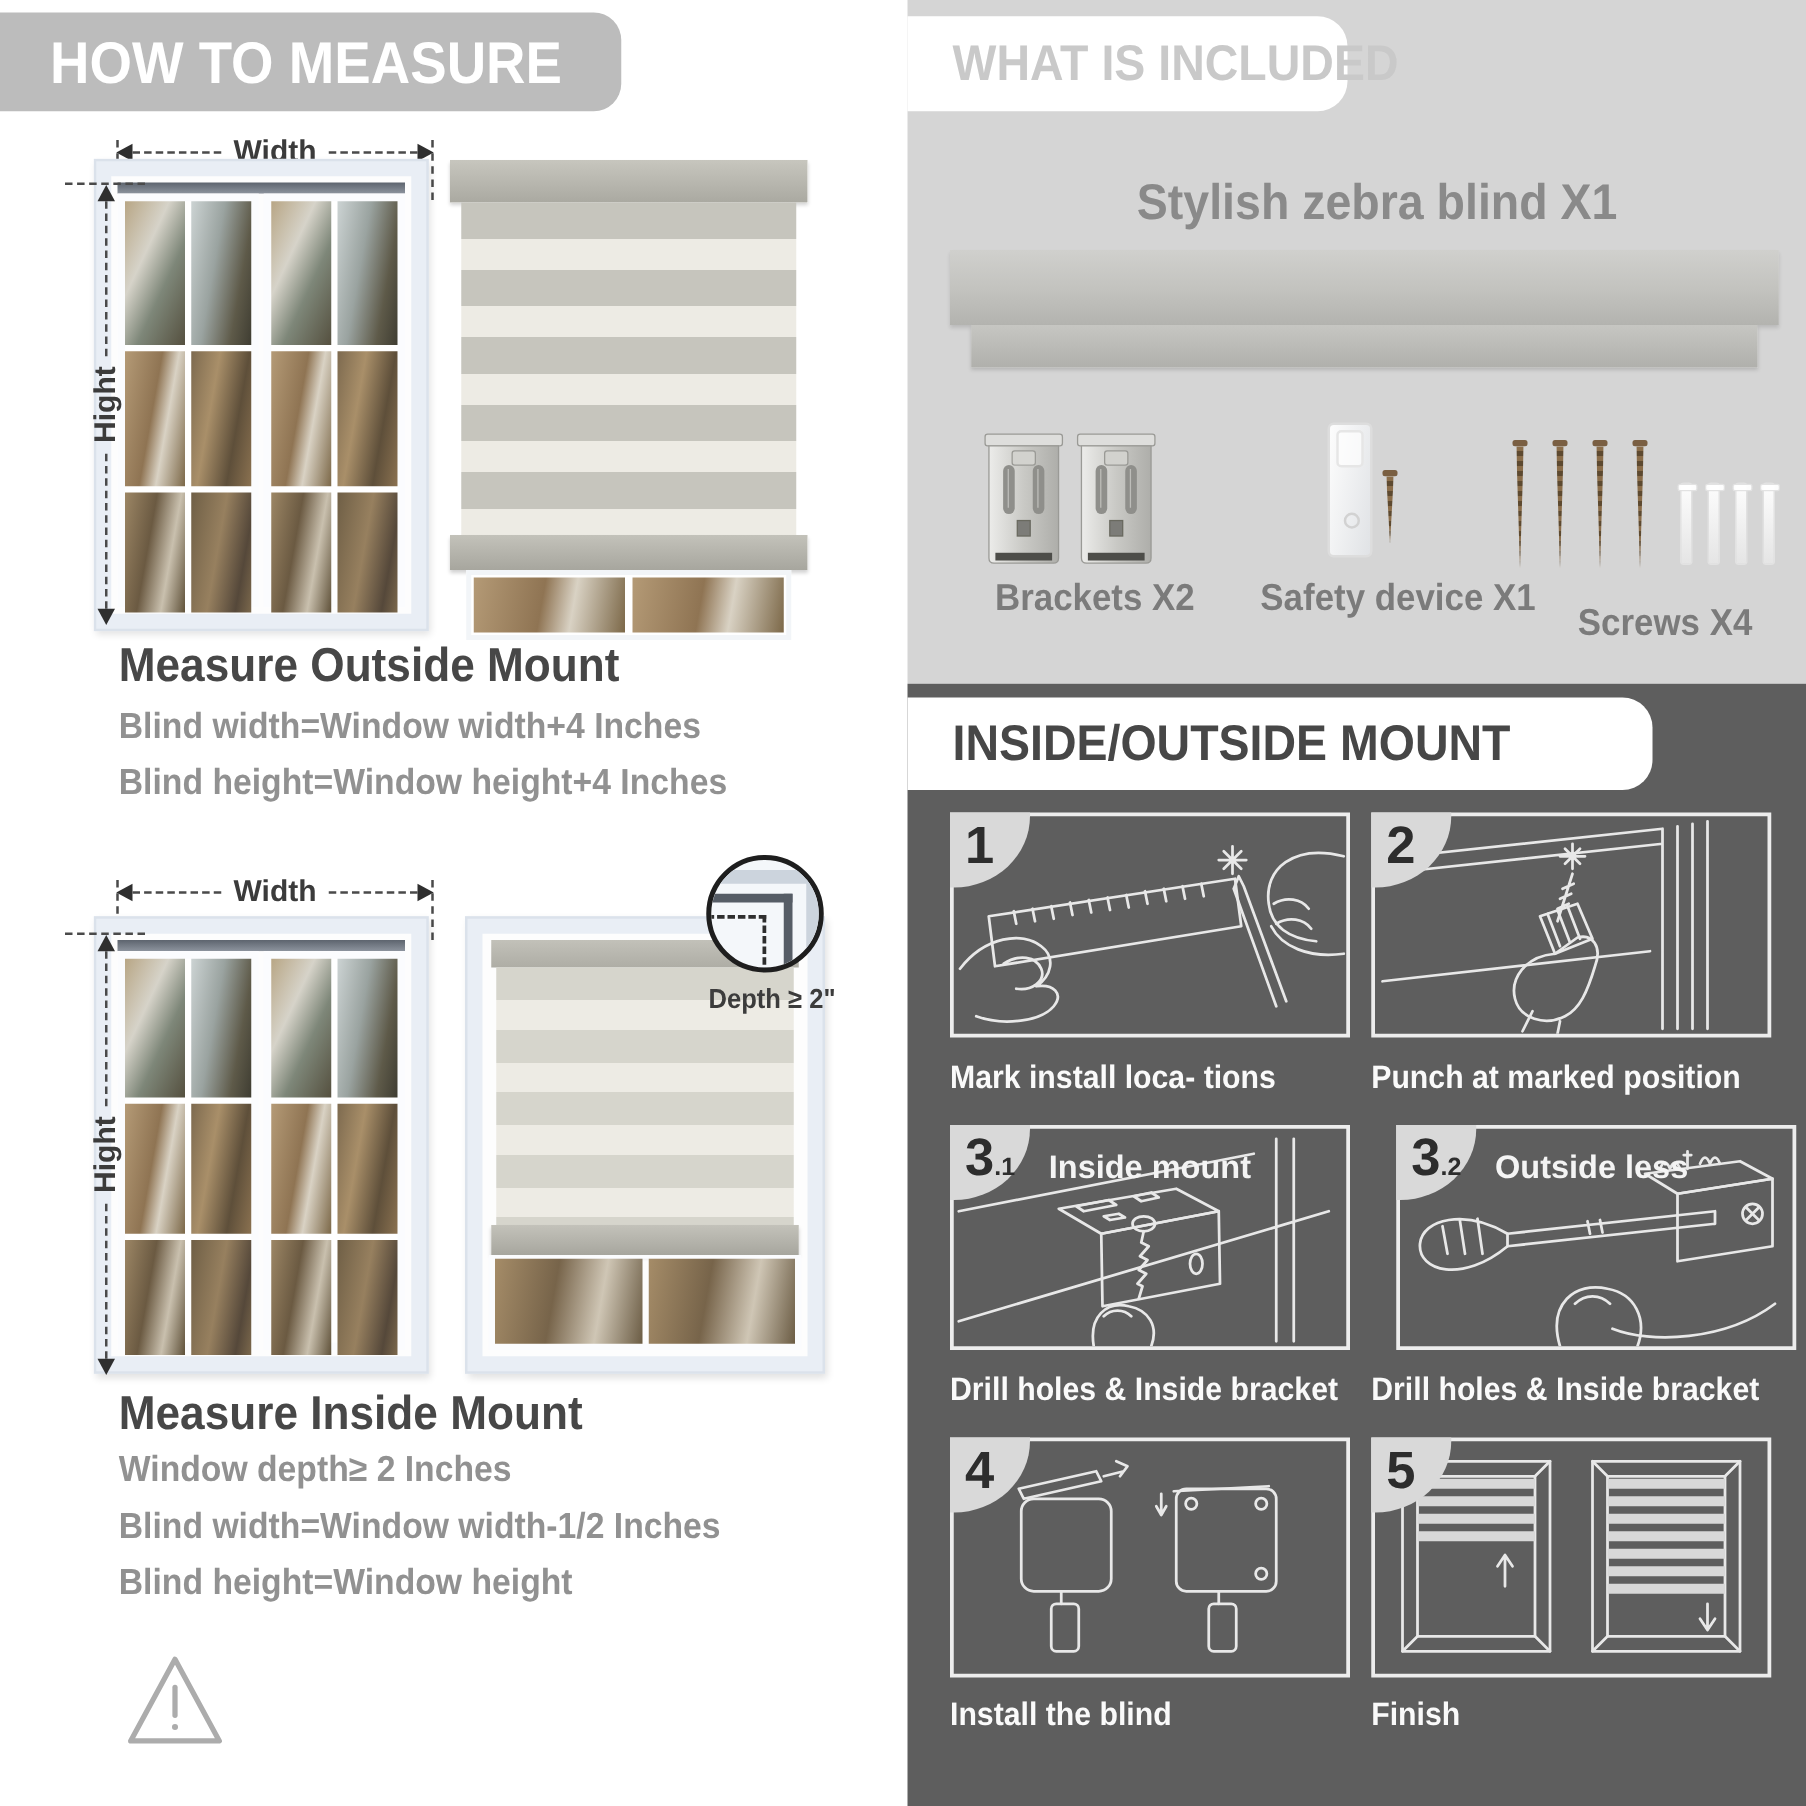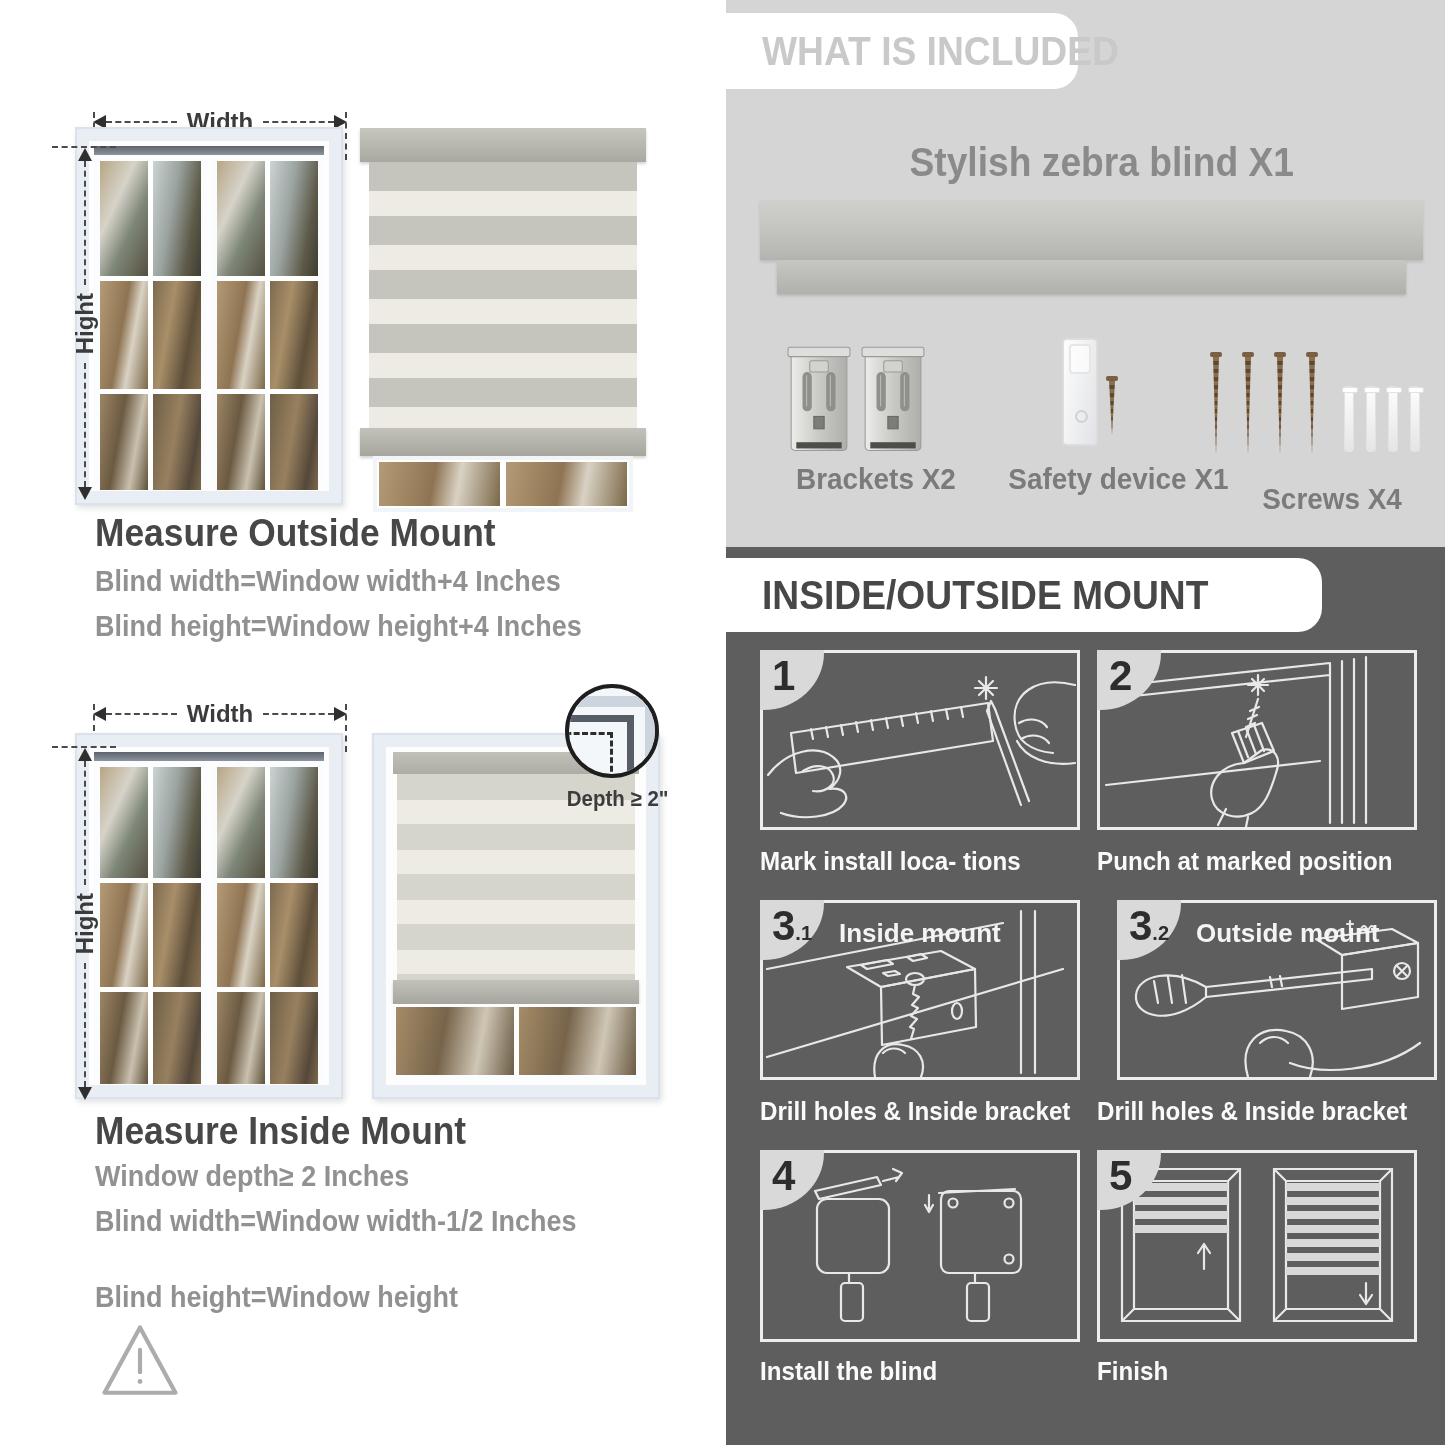--- a/index.html
+++ b/index.html
@@ -125,20 +125,23 @@
 
   .sketch { stroke:#e8e8e8; stroke-width:2.2; fill:none; stroke-linecap:round; stroke-linejoin:round; }
 
   .warn-tri { stroke:#acacac; stroke-width:4.5; fill:none; stroke-linecap:round; stroke-linejoin:round; }
 </style>
 </head>
 <body>
 
 <div class="page">
 
+  <div class="abs htm-header">
+    <span class="cond">HOW TO MEASURE</span>
+  </div>
 
   <div class="abs h-arrow" style="left:93px; top:110px; width:254px;">
     <span class="ah left"></span>
     <span class="seg"></span>
     <span class="lbl">Width</span>
     <span class="seg"></span>
     <span class="ah right"></span>
   </div>
   <div class="abs v-guide" style="left:93px; top:112px; height:48px;"></div>
   <div class="abs v-guide" style="left:345px; top:112px; height:48px;"></div>
@@ -262,21 +265,21 @@
 
   <div class="abs m-heading" style="left:95px; top:1110px;">
     <span class="cond">Measure Inside Mount</span>
   </div>
   <div class="abs m-line" style="left:95px; top:1160px;">
     <span class="cond">Window depth≥ 2 Inches</span>
   </div>
   <div class="abs m-line" style="left:95px; top:1205px;">
     <span class="cond">Blind width=Window width-1/2 Inches</span>
   </div>
-  <div class="abs m-line" style="left:95px; top:1250px;margin-top:31px;">
+  <div class="abs m-line" style="left:95px; top:1250px;">
     <span class="cond">Blind height=Window height</span>
   </div>
 
   <svg class="abs" style="left:98px; top:1318px;" width="84" height="86" viewBox="0 0 90 88">
     <path class="warn-tri" d="M45,8 L83,78 L7,78 Z"></path>
     <path class="warn-tri" d="M45,32 L45,56"></path>
     <circle cx="45" cy="66" r="2.6" fill="#acacac" stroke="none"></circle>
   </svg>
 
   <div class="abs included-panel"></div>
@@ -423,21 +426,21 @@
     </svg>
   </div>
   <div class="abs step-caption" style="left:760px; top:1096px;">
     <span class="cond">Drill holes &amp;  Inside bracket</span>
   </div>
 
   <div class="abs step-panel" style="left:1097px; top:900px;margin-left:20px;">
     <div class="badge">
       <span class="num">3</span><span class="sub">.2</span>
     </div>
-    <div class="step-title">Outside mount</div>
+    <div class="step-title">Outside less</div>
     <svg viewBox="0 0 314 174">
       <g class="sketch">
         <path d="M196,36 L272,26 L298,40 L222,52 Z"></path>
         <path d="M208,32 q4,-10 8,0 q4,-10 8,0 M240,28 q4,-10 8,0 q4,-10 8,0 M230,18 v14 M227,21 h6"></path>
         <path d="M222,52 L298,40 L298,94 L222,106 Z"></path>
         <circle cx="282" cy="68" r="8"></circle>
         <path d="M277,63 l10,10 M287,63 l-10,10"></path>
         <path d="M86,84 L252,66 M86,94 L252,76 M252,66 L252,76 M150,74 l2,10 M160,73 l2,10"></path>
         <path d="M86,84 C52,64 18,72 16,92 C14,114 50,124 86,94 Z M34,78 l4,22 M48,74 l4,26 M62,72 l4,28"></path>
         <path d="M128,174 C118,140 140,122 166,128 C188,132 198,152 190,174 M140,140 C148,132 160,132 168,140 M300,140 C260,170 200,172 170,160"></path>

